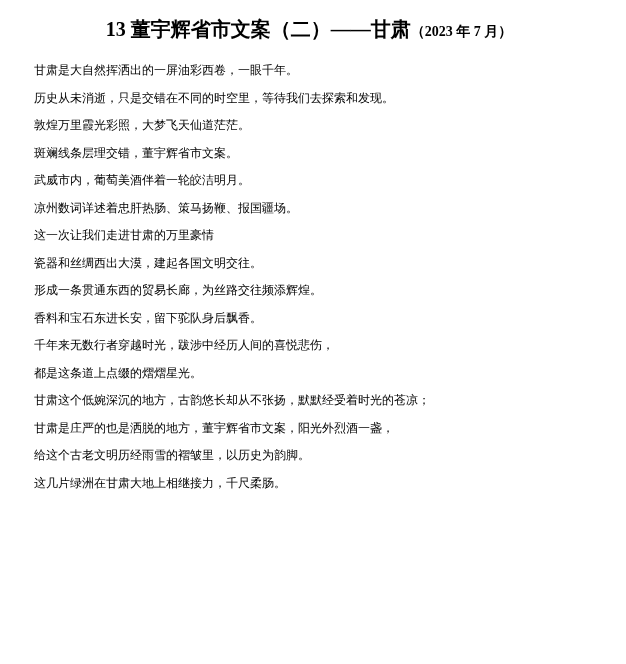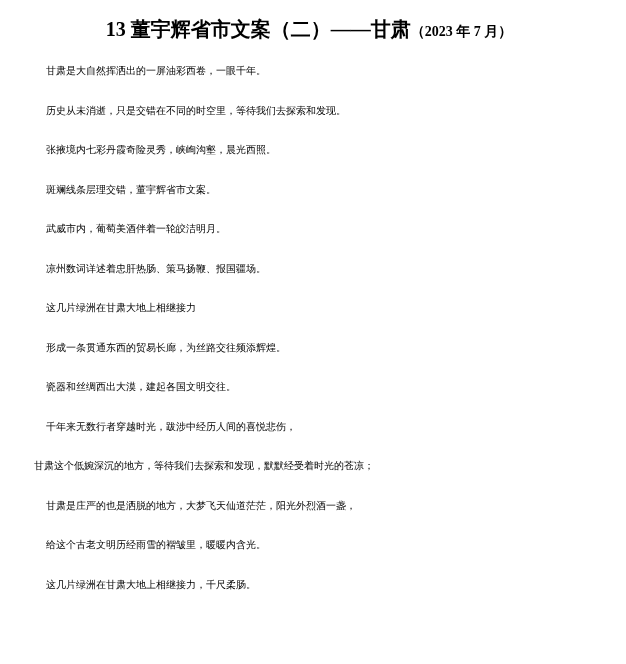--- a/index.html
+++ b/index.html
@@ -36,52 +36,54 @@
   }
   .doc-title .title-sub {
     font-size: 14px;
     font-weight: bold;
   }
   .body-text {
     padding-left: 20px;
     padding-right: 8px;
   }
   .para {
-    font-size: 10px;
+    font-size: 12px;
     line-height: 27.5px;
     text-align: justify;
     text-justify: inter-ideograph;
-    margin: 12px;
+    margin: 0;
     letter-spacing: 0px;
   }
   .para.hang {
     text-indent: 0;
     margin-left: -20px;
     padding-left: 20px;
   }
 </style>
 </head>
 <body>
 
 <div class="page">
 
   <div class="doc-title">
     <span class="title-main">13 董宇辉省市文案（二）——甘肃</span><span class="title-sub">（2023 年 7 月）</span>
   </div>
 
   <div class="body-text">
     <p class="para">甘肃是大自然挥洒出的一屏油彩西卷，一眼千年。</p>
     <p class="para">历史从未消逝，只是交错在不同的时空里，等待我们去探索和发现。</p>
-    <p class="para">张掖境内七彩丹霞奇险灵秀，峡峋沟壑，晨光西照。</p>
+    <p class="para">敦煌万里霞光彩照，大梦飞天仙道茫茫。</p>
     <p class="para">斑斓线条层理交错，董宇辉省市文案。</p>
     <p class="para">武威市内，葡萄美酒伴着一轮皎洁明月。</p>
     <p class="para">凉州数词详述着忠肝热肠、策马扬鞭、报国疆场。</p>
-    <p class="para">这几片绿洲在甘肃大地上相继接力</p>
+    <p class="para">这一次让我们走进甘肃的万里豪情</p>
+    <p class="para">瓷器和丝绸西出大漠，建起各国文明交往。</p>
     <p class="para">形成一条贯通东西的贸易长廊，为丝路交往频添辉煌。</p>
-    <p class="para">瓷器和丝绸西出大漠，建起各国文明交往。</p>
+    <p class="para">香料和宝石东进长安，留下驼队身后飘香。</p>
     <p class="para">千年来无数行者穿越时光，跋涉中经历人间的喜悦悲伤，</p>
-    <p class="para hang">甘肃这个低婉深沉的地方，等待我们去探索和发现，默默经受着时光的苍凉；</p>
-    <p class="para">甘肃是庄严的也是洒脱的地方，大梦飞天仙道茫茫，阳光外烈酒一盏，</p>
-    <p class="para">给这个古老文明历经雨雪的褶皱里，暖暖内含光。</p>
+    <p class="para">都是这条道上点缀的熠熠星光。</p>
+    <p class="para hang">甘肃这个低婉深沉的地方，古韵悠长却从不张扬，默默经受着时光的苍凉；</p>
+    <p class="para">甘肃是庄严的也是洒脱的地方，董宇辉省市文案，阳光外烈酒一盏，</p>
+    <p class="para">给这个古老文明历经雨雪的褶皱里，以历史为韵脚。</p>
     <p class="para">这几片绿洲在甘肃大地上相继接力，千尺柔肠。</p>
   </div>
 
 </div>
 
 </body></html>

